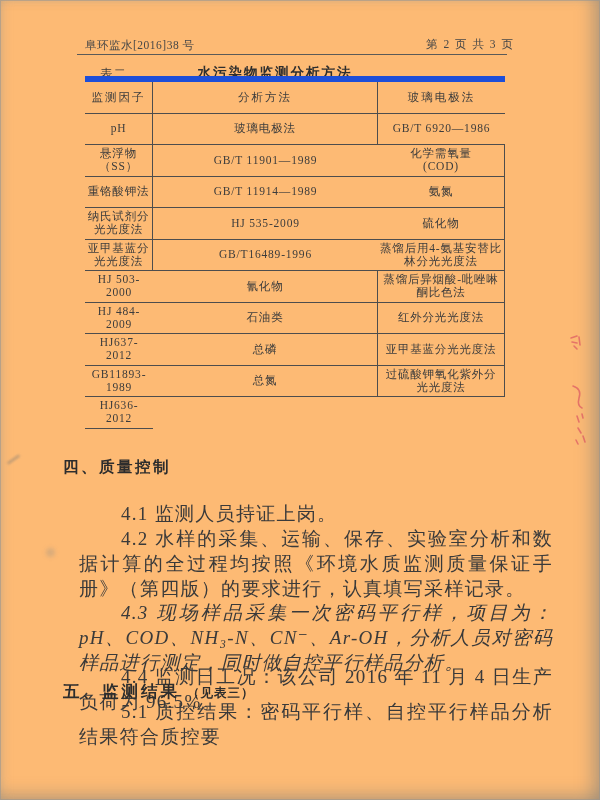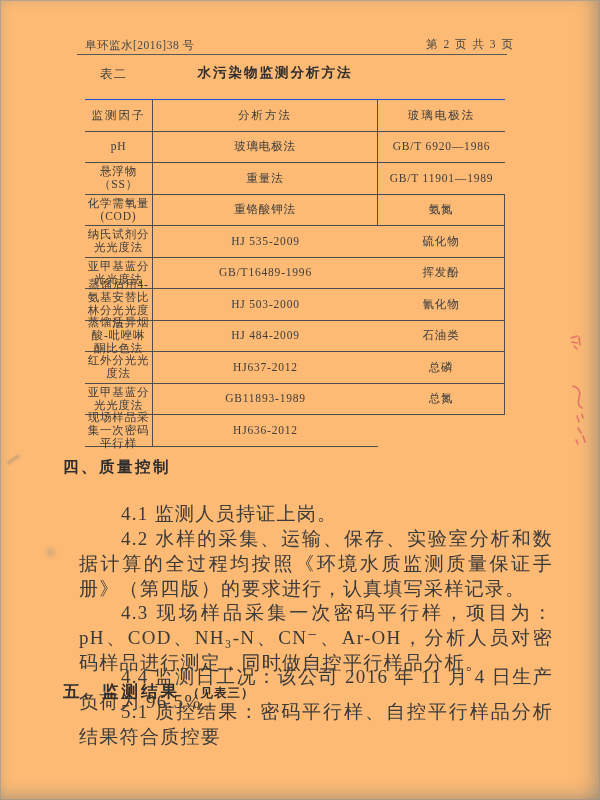--- a/index.html
+++ b/index.html
@@ -18,41 +18,41 @@
   
   .doc-number { position:absolute; left:85px; top:38px; font-size:11.5px; letter-spacing:.5px; color:#474747; }
   .page-indicator { position:absolute; left:426px; top:37px; font-size:11.5px; letter-spacing:1.5px; color:#474747;text-align:right; }
   .header-rule { position:absolute; left:77px; top:54px; width:430px; height:1px; background:#5a5a58; }
   
   .caption-label { position:absolute; left:100px; top:66px; font-size:12.5px; letter-spacing:1px; }
   .table-title { position:absolute; left:45px; top:64px; width:460px; text-align:center;
                  font-size:13.5px; font-weight:bold; letter-spacing:2px; color:#2e2e2e; }
   
   .method-table {
-    position:absolute; left:85px; top:99px; width:420px;
+    position:absolute; left:85px; top:76px; width:420px;
     display:grid; grid-template-columns:68px 225px 127px; grid-auto-rows:31.5px;
-    border-top:1px solid #1d4ed8; font-size:11.5px;
+    border-top:6px solid #1d4ed8; font-size:11.5px;
   }
   .cell {
     display:flex; align-items:center; justify-content:center;
     border-bottom:1px solid #4d4d4d; text-align:center;
     letter-spacing:.8px; line-height:13px; white-space:pre-line; padding:0 2px;
     color:#3c3c3c;
   }
   .cell.v { border-right:1px solid #4d4d4d; }
   .cell.head { letter-spacing:2px; }
   
   .sec { position:absolute; left:63px; width:474px; }
   .sec-heading { font-weight:bold; color:#2d2d2d; }
   #h4 { top:457px; font-size:15.5px; letter-spacing:2.5px; }
   #h5 { top:681px; font-size:16.5px; letter-spacing:3px; }
   #h5 .note { font-size:12.5px; letter-spacing:1px;margin-left:7px; }
   .para { font-size:19px; line-height:25px; letter-spacing:1.3px;
           text-align:justify; text-indent:42px; margin:16px; color:#3a3a3a; }
-  #p41 { top:485px; } #p42 { top:510px; } #p43 { top:584px; }
+  #p41 { top:485px; } #p42 { top:510px; } #p43 { top:584px;font-style:italic; }
   #p44 { top:648px; } #p51 { top:683px;font-family:Liberation Serif, serif; }
   
   .red-marks { position:absolute; left:563px; top:328px; width:30px; height:122px; opacity:.62; }
   .smudge-a { position:absolute; left:6px; top:458px; width:15px; height:3px;
               background:rgba(120,120,118,.4); transform:rotate(-35deg);
               border-radius:2px; filter:blur(1px); }
   .smudge-b { position:absolute; left:46px; top:548px; width:9px; height:9px;
               background:rgba(140,140,138,.32); border-radius:50%; filter:blur(2px); }
 </style>
 </head>
@@ -70,53 +70,52 @@
   <div class="method-table">
     <div class="cell head v">监测因子</div>
     <div class="cell head v">分析方法</div>
     <div class="cell head">玻璃电极法</div>
 
     <div class="cell v">pH</div>
     <div class="cell v">玻璃电极法</div>
     <div class="cell">GB/T 6920—1986</div>
 
     <div class="cell v">悬浮物（SS）</div>
-    <div class="cell v">重量法</div>
     <div class="cell">GB/T 11901—1989</div>
 
     <div class="cell v">化学需氧量
 (COD)</div>
     <div class="cell v">重铬酸钾法</div>
+    <div class="cell">GB/T 11914—1989</div>
 
     <div class="cell v">氨氮</div>
     <div class="cell v">纳氏试剂分光光度法</div>
     <div class="cell">HJ 535-2009</div>
 
     <div class="cell v">硫化物</div>
     <div class="cell v">亚甲基蓝分光光度法</div>
     <div class="cell">GB/T16489-1996</div>
 
-    <div class="cell v">挥发酚</div>
     <div class="cell v">蒸馏后用4-氨基安替比林分光光度法</div>
     <div class="cell">HJ 503-2000</div>
 
     <div class="cell v">氰化物</div>
     <div class="cell v">蒸馏后异烟酸-吡唑啉酮比色法</div>
     <div class="cell">HJ 484-2009</div>
 
     <div class="cell v">石油类</div>
     <div class="cell v">红外分光光度法</div>
     <div class="cell">HJ637-2012</div>
 
     <div class="cell v">总磷</div>
     <div class="cell v">亚甲基蓝分光光度法</div>
     <div class="cell">GB11893-1989</div>
 
     <div class="cell v">总氮</div>
-    <div class="cell v">现场样品采集一次密码平行样</div>
+    <div class="cell v">过硫酸钾氧化紫外分光光度法</div>
     <div class="cell">HJ636-2012</div>
   </div>
 
   <div class="sec sec-heading" id="h4">四、质量控制</div>
   <p class="sec para" id="p41">4.1 监测人员持证上岗。</p>
   <p class="sec para" id="p42">4.2 水样的采集、运输、保存、实验室分析和数据计算的全过程均按照《环境水质监测质量保证手册》（第四版）的要求进行，认真填写采样记录。</p>
   <p class="sec para" id="p43">4.3 现场样品采集一次密码平行样，项目为：pH、COD、NH₃-N、CN⁻、Ar-OH，分析人员对密码样品进行测定，同时做自控平行样品分析。</p>
   <p class="sec para" id="p44">4.4 监测日工况：该公司 2016 年 11 月 4 日生产负荷为 96.5%。</p>
 
   <div class="sec sec-heading" id="h5">

